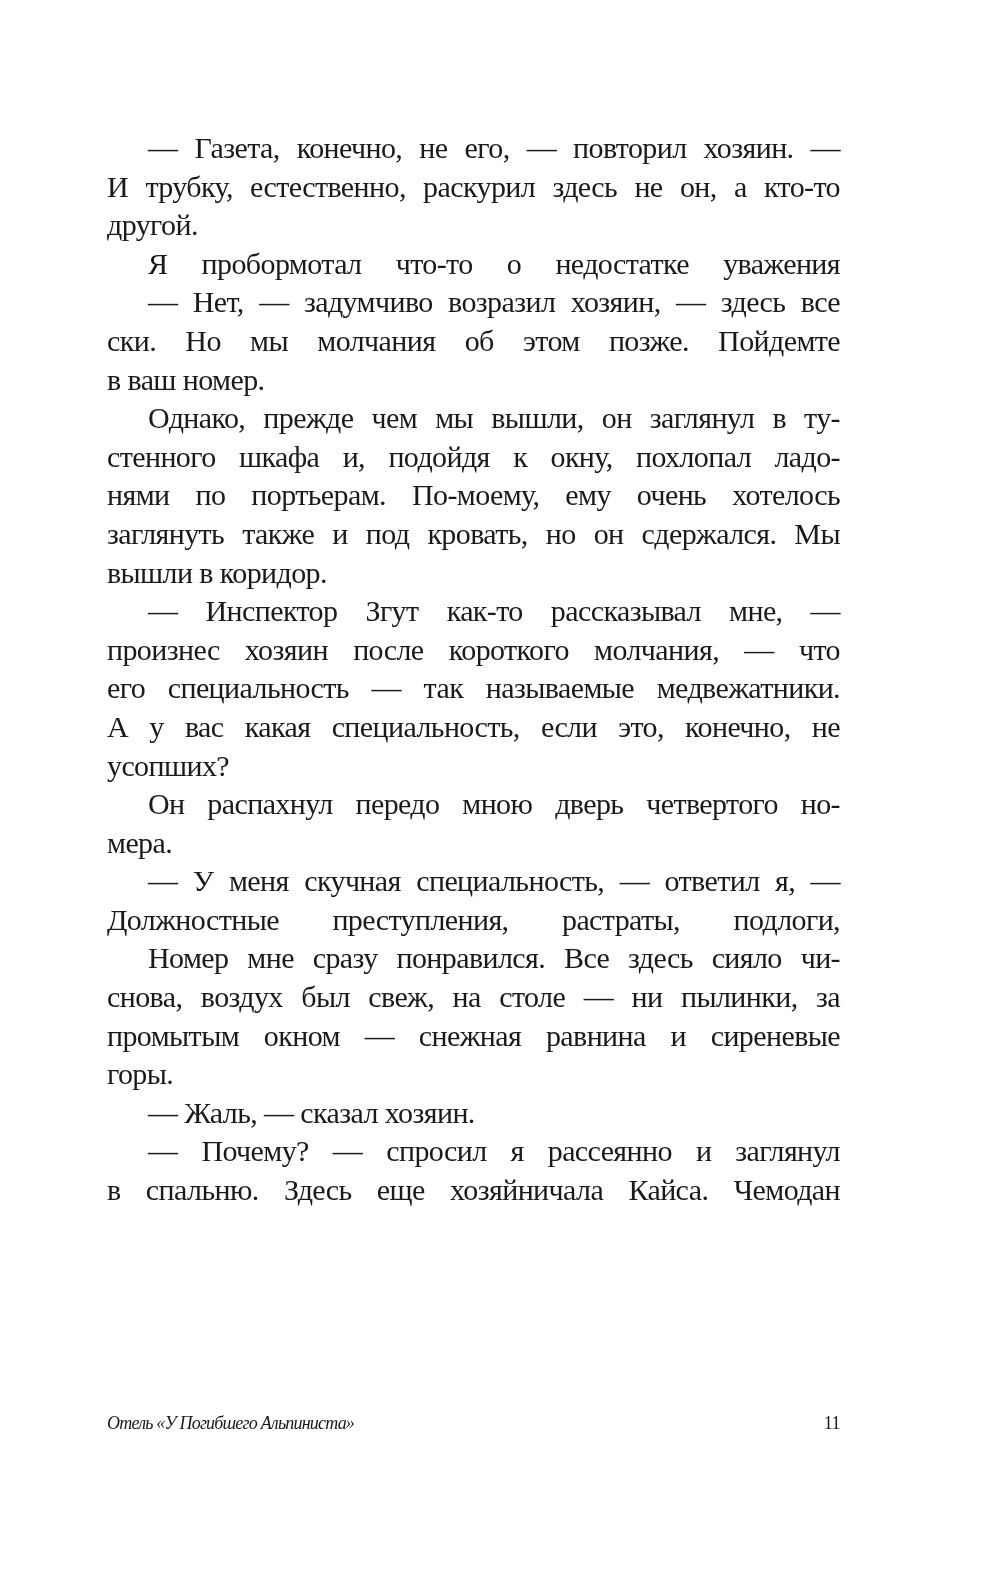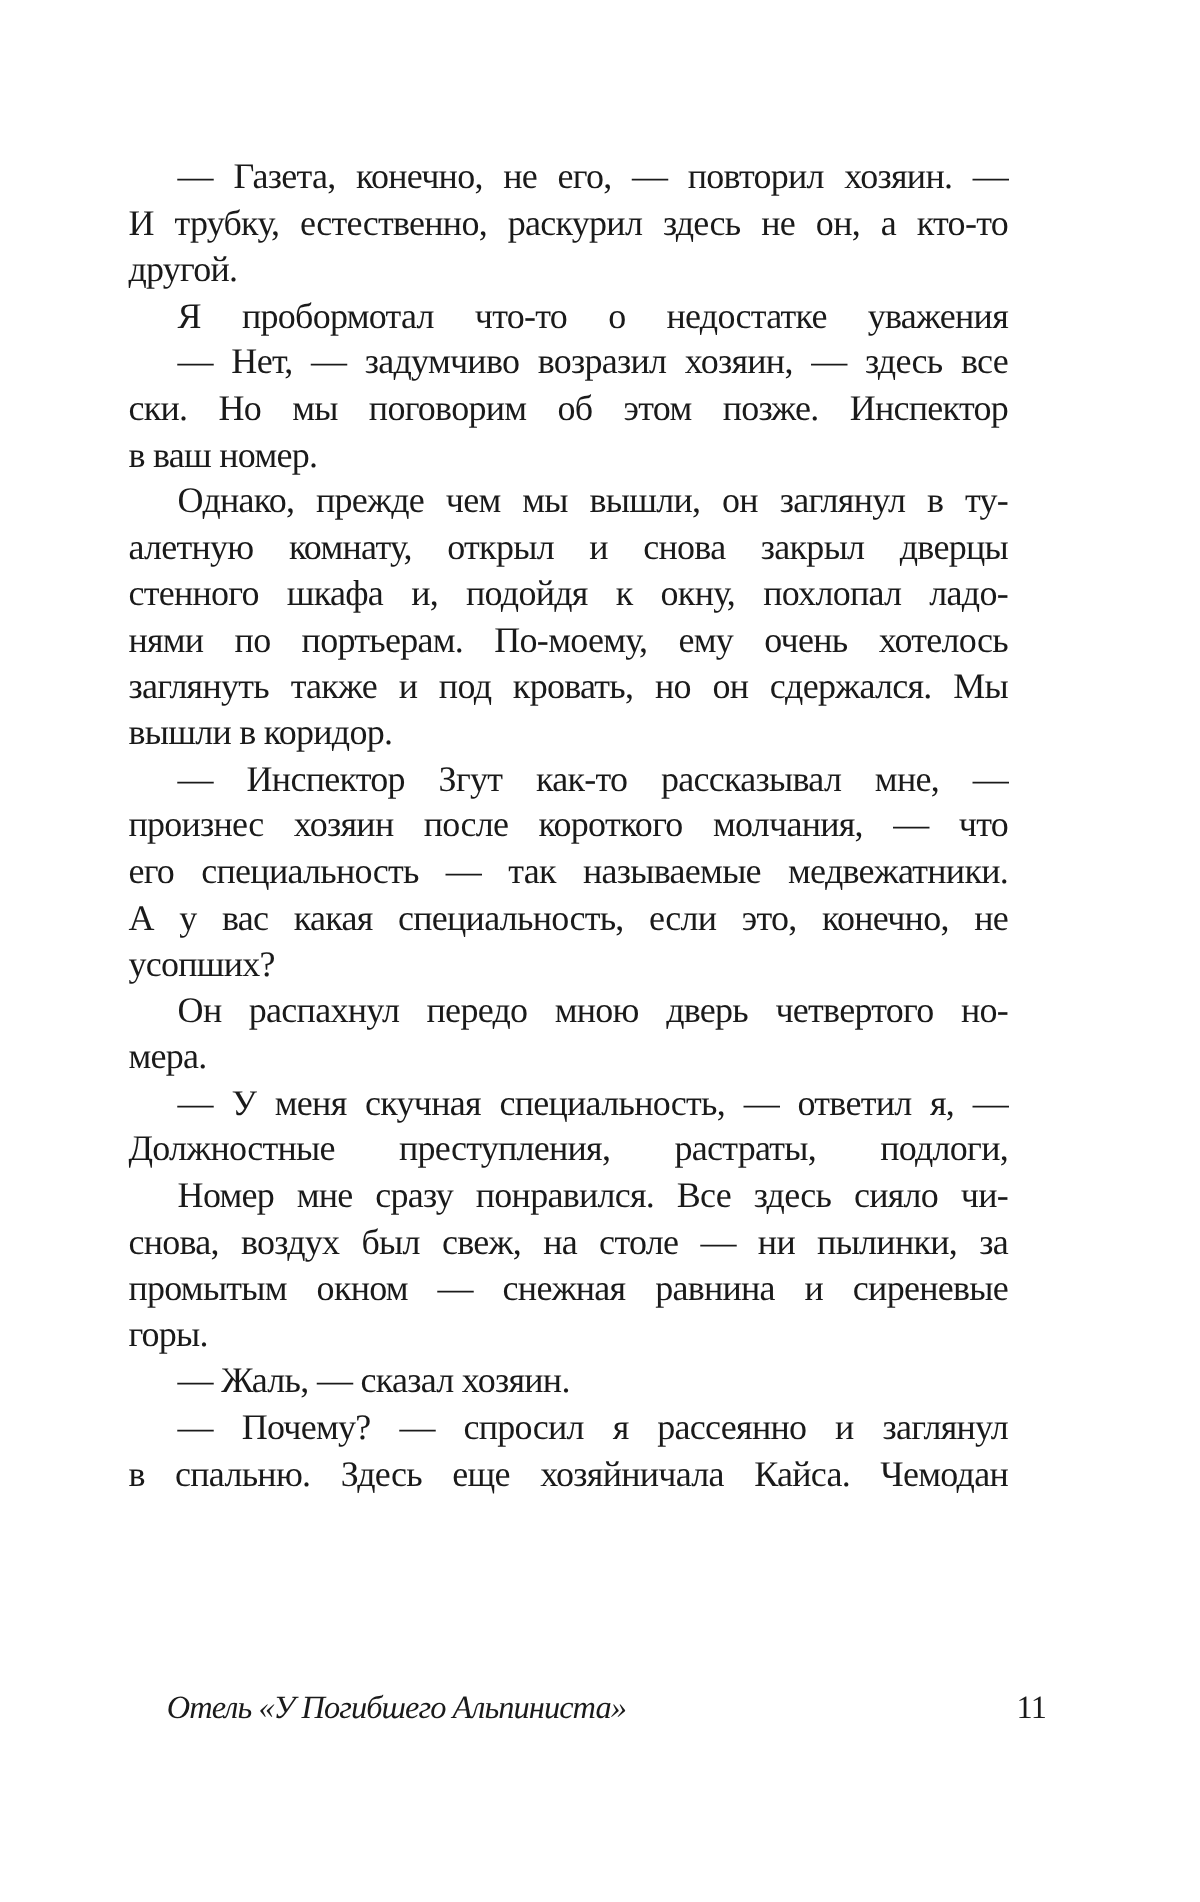--- a/index.html
+++ b/index.html
@@ -47,45 +47,43 @@
     }
     .footer {
       position: absolute;
       left: 107px;
       top: 1403px;
       width: 733px;
       height: 40px;
       display: flex;
       justify-content: space-between;
       align-items: center;
-      font-size: 27px;
-      margin-left: 32px;
+      font-size: 18px;
     }
     .running-title {
       font-style: italic;
       letter-spacing: -0.8px;
     }
     .page-number {
       letter-spacing: -0.5px;
     }
   </style>
 </head>
 <body>
 
 <div class="page">
   <div class="text-block">
     <div class="line indent">— Газета, конечно, не его, — повторил хозяин. —</div>
     <div class="line">И трубку, естественно, раскурил здесь не он, а кто-то</div>
     <div class="line last">другой.</div>
     <div class="line indent">Я пробормотал что-то о недостатке уважения</div>
     <div class="line indent">— Нет, — задумчиво возразил хозяин, — здесь все</div>
-    <div class="line">ски. Но мы поговорим об этом позже. Инспектор</div>
+    <div class="line">ски. Но мы молчания об этом позже. Пойдемте</div>
     <div class="line last">в ваш номер.</div>
     <div class="line indent">Однако, прежде чем мы вышли, он заглянул в ту-</div>
-    <div class="line">алетную комнату, открыл и снова закрыл дверцы</div>
     <div class="line">стенного шкафа и, подойдя к окну, похлопал ладо-</div>
     <div class="line">нями по портьерам. По-моему, ему очень хотелось</div>
     <div class="line">заглянуть также и под кровать, но он сдержался. Мы</div>
     <div class="line last">вышли в коридор.</div>
     <div class="line indent">— Инспектор Згут как-то рассказывал мне, —</div>
     <div class="line">произнес хозяин после короткого молчания, — что</div>
     <div class="line">его специальность — так называемые медвежатники.</div>
     <div class="line">А у вас какая специальность, если это, конечно, не</div>
     <div class="line last">усопших?</div>
     <div class="line indent">Он распахнул передо мною дверь четвертого но-</div>

